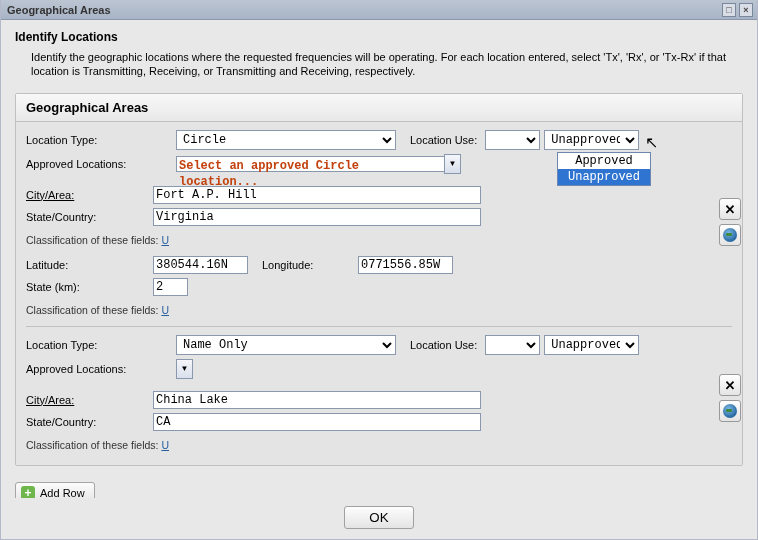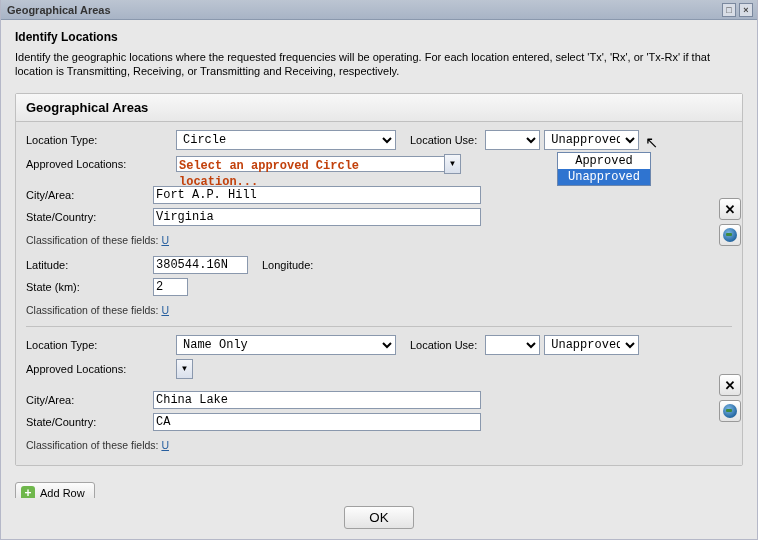--- a/index.html
+++ b/index.html
@@ -46,21 +46,21 @@
     padding: 10px 14px 8px 14px;
     flex: 1;
     overflow: hidden;
   }
   h3.subhead {
     margin: 0 0 6px 0;
     font-size: 12px;
     font-weight: bold;
   }
   p.desc {
-    margin: 0 0 14px 0;
+    margin: 0 0 14px 16px;
     line-height: 1.3;
   }
   .panel {
     border: 1px solid #c0c0c0;
     border-radius: 2px;
     margin-bottom: 10px;
   }
   .panel-header {
     background: linear-gradient(#f8f8f8, #e8e8e8);
     border-bottom: 1px solid #c0c0c0;
@@ -75,21 +75,21 @@
   .row {
     display: flex;
     align-items: center;
     margin-bottom: 4px;
   }
   .lbl {
     display: inline-block;
   }
   .lbl-lt { width: 150px; }
   .lbl-approved { width: 150px; }
-  .lbl-ca { width: 127px; }
+  .lbl-ca { width: 127px; text-decoration: underline; }
   .lbl-sc { width: 127px; }
   .lbl-lat { width: 127px; }
   .lbl-lon { width: 100px; padding-left: 14px; }
   .lbl-rad { width: 127px; }
 
   select, input[type=text], .droptext {
     font-family: "Courier New", monospace;
     font-size: 12px;
     border: 1px solid #8a98ad;
     background: #fff;
@@ -300,20 +300,21 @@
         </div>
         <div class="class-line">
           <span>Classification of these fields: </span><a>U</a>
         </div>
 
         <div class="row">
           <span class="lbl lbl-lat">Latitude:</span>
           <input type="text" class="in-coord" value="380544.16N" style="">
           <span class="lbl lbl-lon">Longitude:</span>
           <span style="width:10px"></span>
+          <input type="text" class="in-coord" value="0771556.85W" style="">
         </div>
         <div class="row">
           <span class="lbl lbl-rad">State (km):</span>
           <input type="text" class="in-rad" value="2" style="">
         </div>
         <div class="class-line">
           <span>Classification of these fields: </span><a>U</a>
         </div>
 
         <hr class="div">

